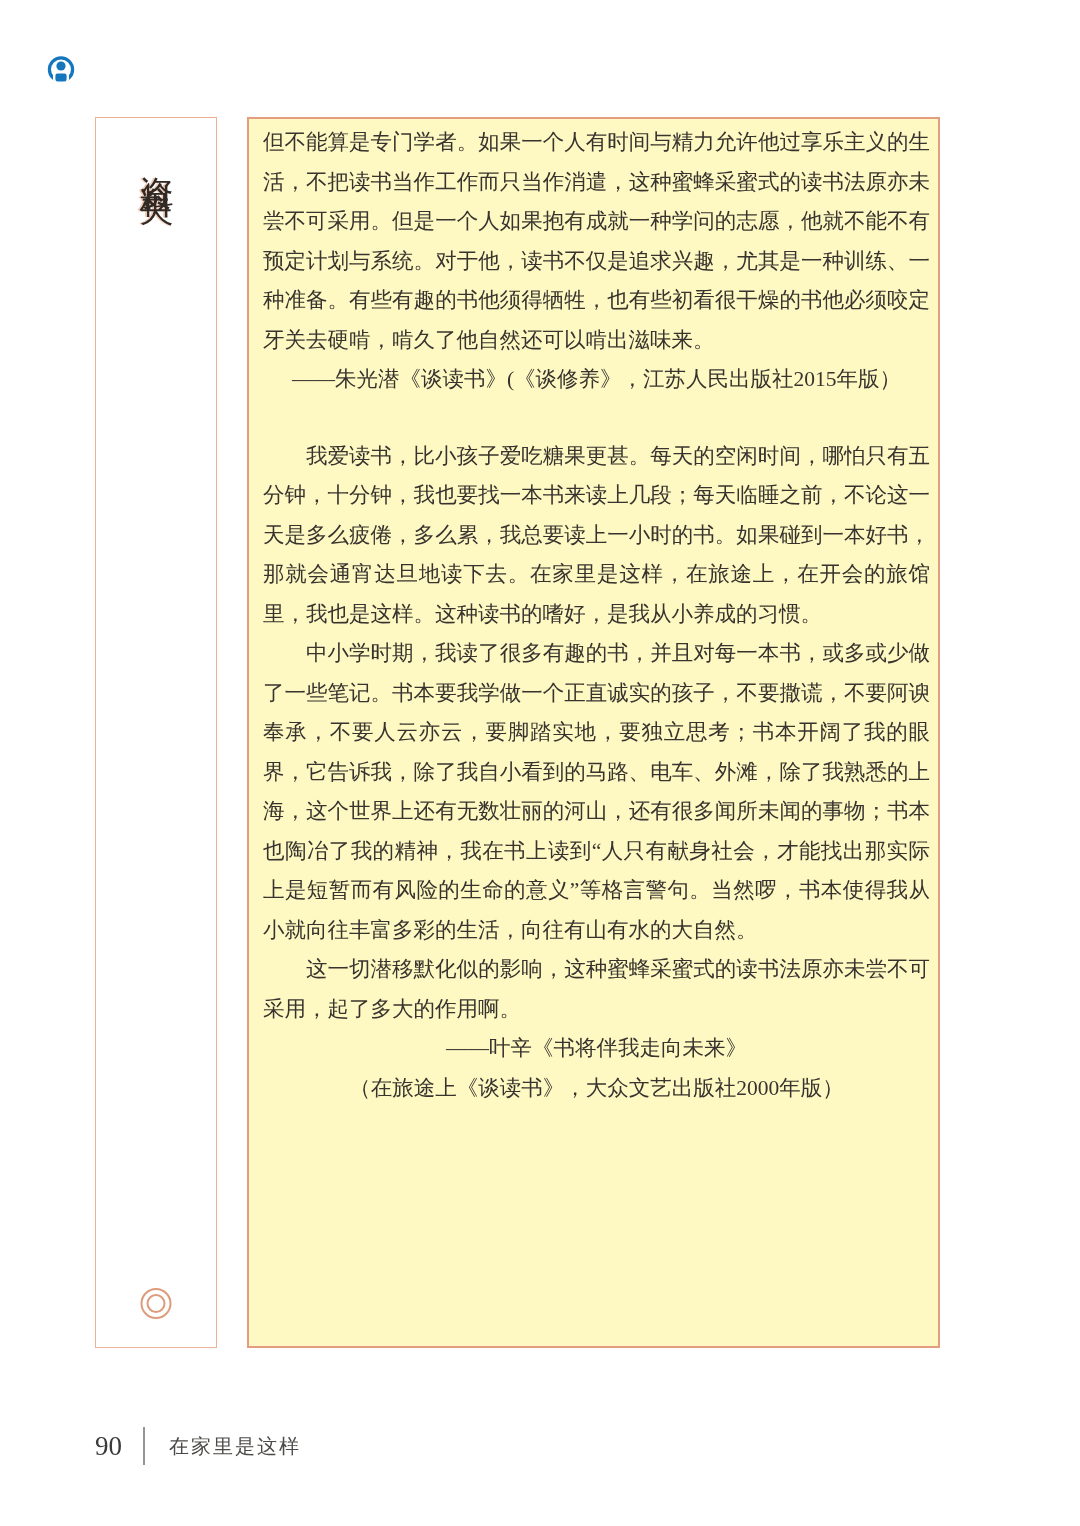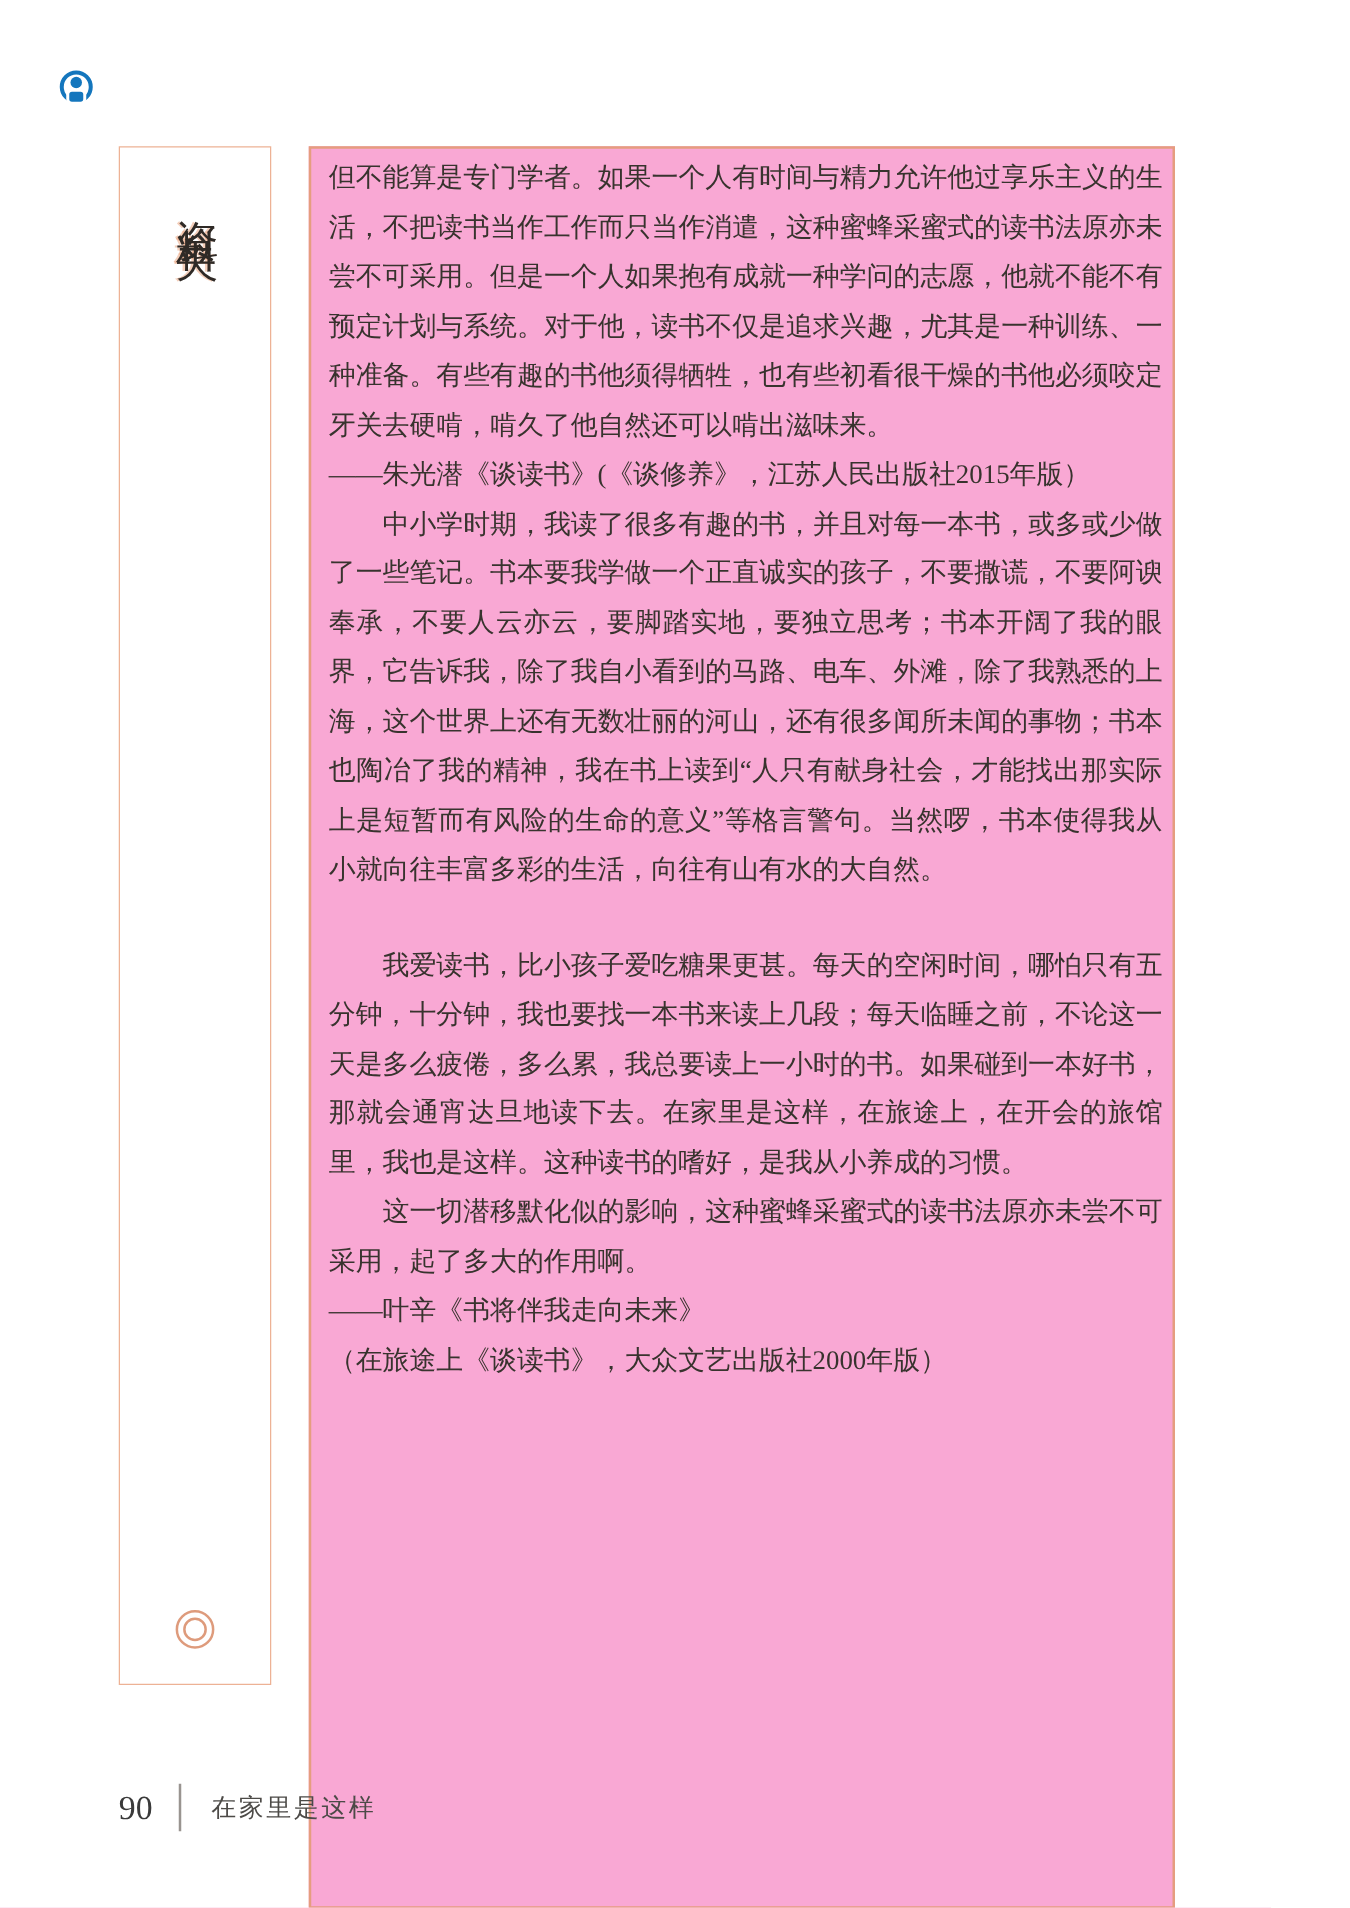--- a/index.html
+++ b/index.html
@@ -47,35 +47,35 @@
     display: flex; align-items: center; justify-content: center;
   }
   .ring-inner {
     width: 19px; height: 19px; border-radius: 50%;
     border: 2px solid #de9b7c;
   }
 
   
   .main-box {
     position: absolute; left: 247px; top: 117px;
-    width: 693px; height: 1410px;
-    background: #f9a8d4;
+    width: 693px; height: 1231px;
+    background: #fef9c3;
     border: 2px solid #e59d7f;
     padding: 4px 8px 1px 14px;
   }
   .main-box p {
     font-size: 21.5px;
     line-height: 39.5px;
     color: #38332e;
     text-align: justify;
     text-justify: inter-ideograph;
   }
   p.para-indent { text-indent: 2em; }
   p.para-gap { margin-top: 37px; }
-  p.attr { text-align: left; }
+  p.attr { text-align: center; }
 
   
   .footer {
     position: absolute; left: 95px; top: 1427px;
     display: flex; align-items: center; text-align: center;
   }
   .page-number {
     font-size: 27px; color: #3a3a3a;
     font-family: "Liberation Serif", "DejaVu Serif", serif;
   }
@@ -105,22 +105,22 @@
   <div class="rings">
     <div class="ring-outer">
       <div class="ring-inner"></div>
     </div>
   </div>
 </aside>
 
 <section class="main-box">
   <p class="para">但不能算是专门学者。如果一个人有时间与精力允许他过享乐主义的生活，不把读书当作工作而只当作消遣，这种蜜蜂采蜜式的读书法原亦未尝不可采用。但是一个人如果抱有成就一种学问的志愿，他就不能不有预定计划与系统。对于他，读书不仅是追求兴趣，尤其是一种训练、一种准备。有些有趣的书他须得牺牲，也有些初看很干燥的书他必须咬定牙关去硬啃，啃久了他自然还可以啃出滋味来。</p>
   <p class="attr">——朱光潜《谈读书》(《谈修养》，江苏人民出版社2015年版）</p>
+  <p class="para para-indent para-gap">我爱读书，比小孩子爱吃糖果更甚。每天的空闲时间，哪怕只有五分钟，十分钟，我也要找一本书来读上几段；每天临睡之前，不论这一天是多么疲倦，多么累，我总要读上一小时的书。如果碰到一本好书，那就会通宵达旦地读下去。在家里是这样，在旅途上，在开会的旅馆里，我也是这样。这种读书的嗜好，是我从小养成的习惯。</p>
   <p class="para para-indent">中小学时期，我读了很多有趣的书，并且对每一本书，或多或少做了一些笔记。书本要我学做一个正直诚实的孩子，不要撒谎，不要阿谀奉承，不要人云亦云，要脚踏实地，要独立思考；书本开阔了我的眼界，它告诉我，除了我自小看到的马路、电车、外滩，除了我熟悉的上海，这个世界上还有无数壮丽的河山，还有很多闻所未闻的事物；书本也陶冶了我的精神，我在书上读到“人只有献身社会，才能找出那实际上是短暂而有风险的生命的意义”等格言警句。当然啰，书本使得我从小就向往丰富多彩的生活，向往有山有水的大自然。</p>
-  <p class="para para-indent para-gap">我爱读书，比小孩子爱吃糖果更甚。每天的空闲时间，哪怕只有五分钟，十分钟，我也要找一本书来读上几段；每天临睡之前，不论这一天是多么疲倦，多么累，我总要读上一小时的书。如果碰到一本好书，那就会通宵达旦地读下去。在家里是这样，在旅途上，在开会的旅馆里，我也是这样。这种读书的嗜好，是我从小养成的习惯。</p>
   <p class="para para-indent">这一切潜移默化似的影响，这种蜜蜂采蜜式的读书法原亦未尝不可采用，起了多大的作用啊。</p>
   <p class="attr">——叶辛《书将伴我走向未来》</p>
   <p class="attr">（在旅途上《谈读书》，大众文艺出版社2000年版）</p>
 </section>
 
 <footer class="footer">
   <span class="page-number">90</span>
   <span class="footer-divider"></span>
   <span class="footer-section">在家里是这样</span>
 </footer>

